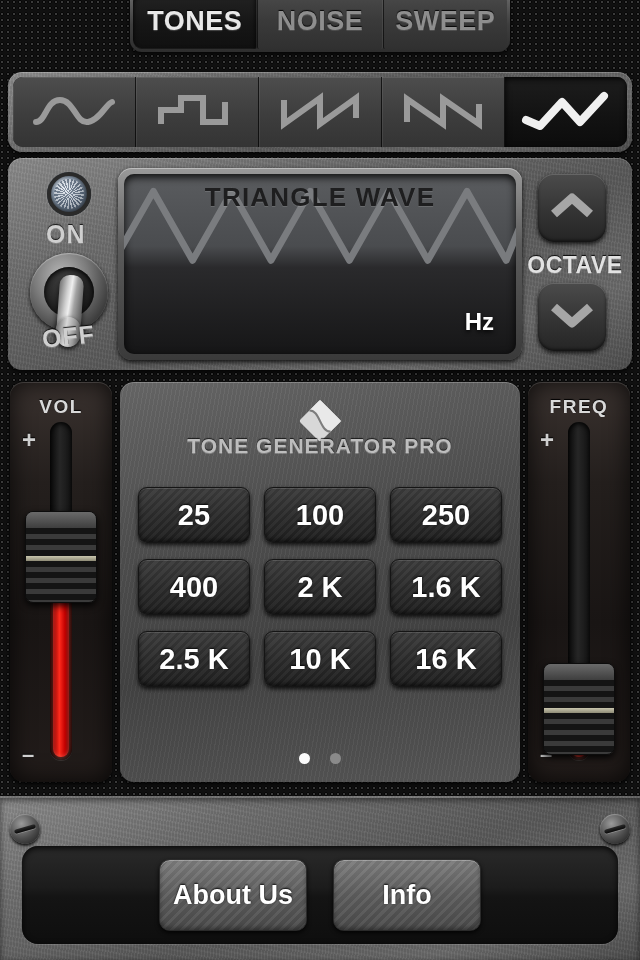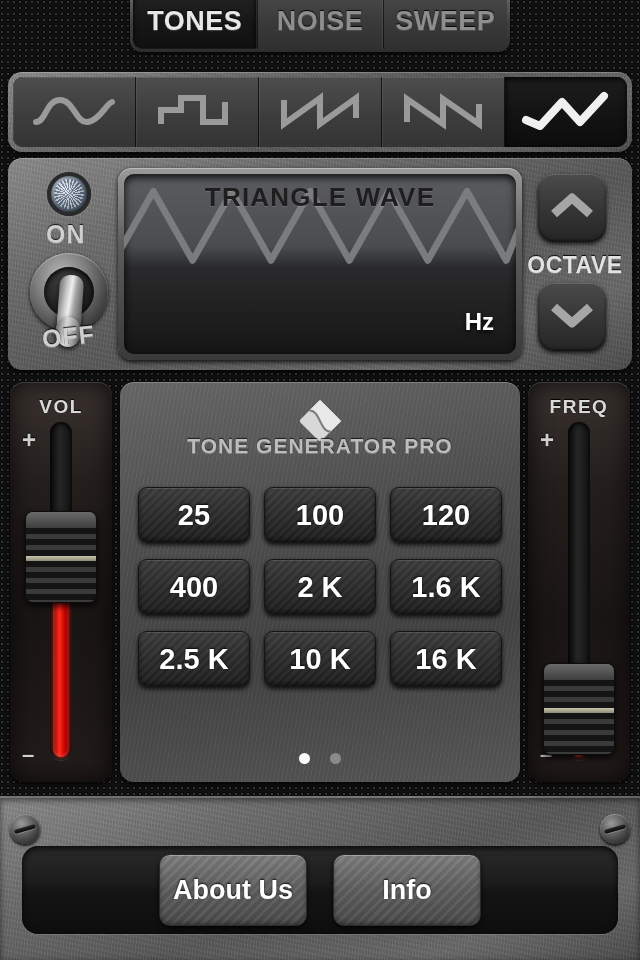--- a/index.html
+++ b/index.html
@@ -308,21 +308,21 @@
   }
   .screw:after{
     content:""; position:absolute; left:4px; top:13px; width:22px; height:4px;
     background:linear-gradient(180deg,#2a2a2a,#0a0a0a);
     transform:rotate(-16deg); border-radius:2px;
     box-shadow:0 1px 0 rgba(255,255,255,.22);
   }
   #screwL { left:10px; }
   #screwR { right:10px; }
   #bottominner {
-    position:absolute; left:22px; right:22px; top:48px; height:88px;
+    position:absolute; left:22px; right:22px; top:48px; height:98px;
     border-radius:16px;
     background:linear-gradient(180deg,#2a2a2a 0%,#1c1c1c 42%,#141414 52%,#0e0e0e 100%);
     box-shadow:inset 0 2px 6px rgba(0,0,0,.9), 0 1px 0 rgba(255,255,255,.12);
     display:flex; align-items:center; justify-content:center; gap:26px;
   }
   .bottombtn {
     width:148px; height:72px; border-radius:11px;
     display:flex; align-items:center; justify-content:center;
     font-size:27px; font-weight:bold; color:#fff;
     text-shadow:0 -1px 2px rgba(0,0,0,.9);
@@ -459,21 +459,21 @@
     <div id="brand">TONE GENERATOR PRO</div>
 
     <div id="grid">
       <div class="preset">
           <span>25</span>
         </div>
       <div class="preset">
           <span>100</span>
         </div>
       <div class="preset">
-          <span>120</span>
+          <span>250</span>
         </div>
       <div class="preset">
           <span>400</span>
         </div>
       <div class="preset">
           <span>2 K</span>
         </div>
       <div class="preset">
           <span>1.6 K</span>
         </div>

